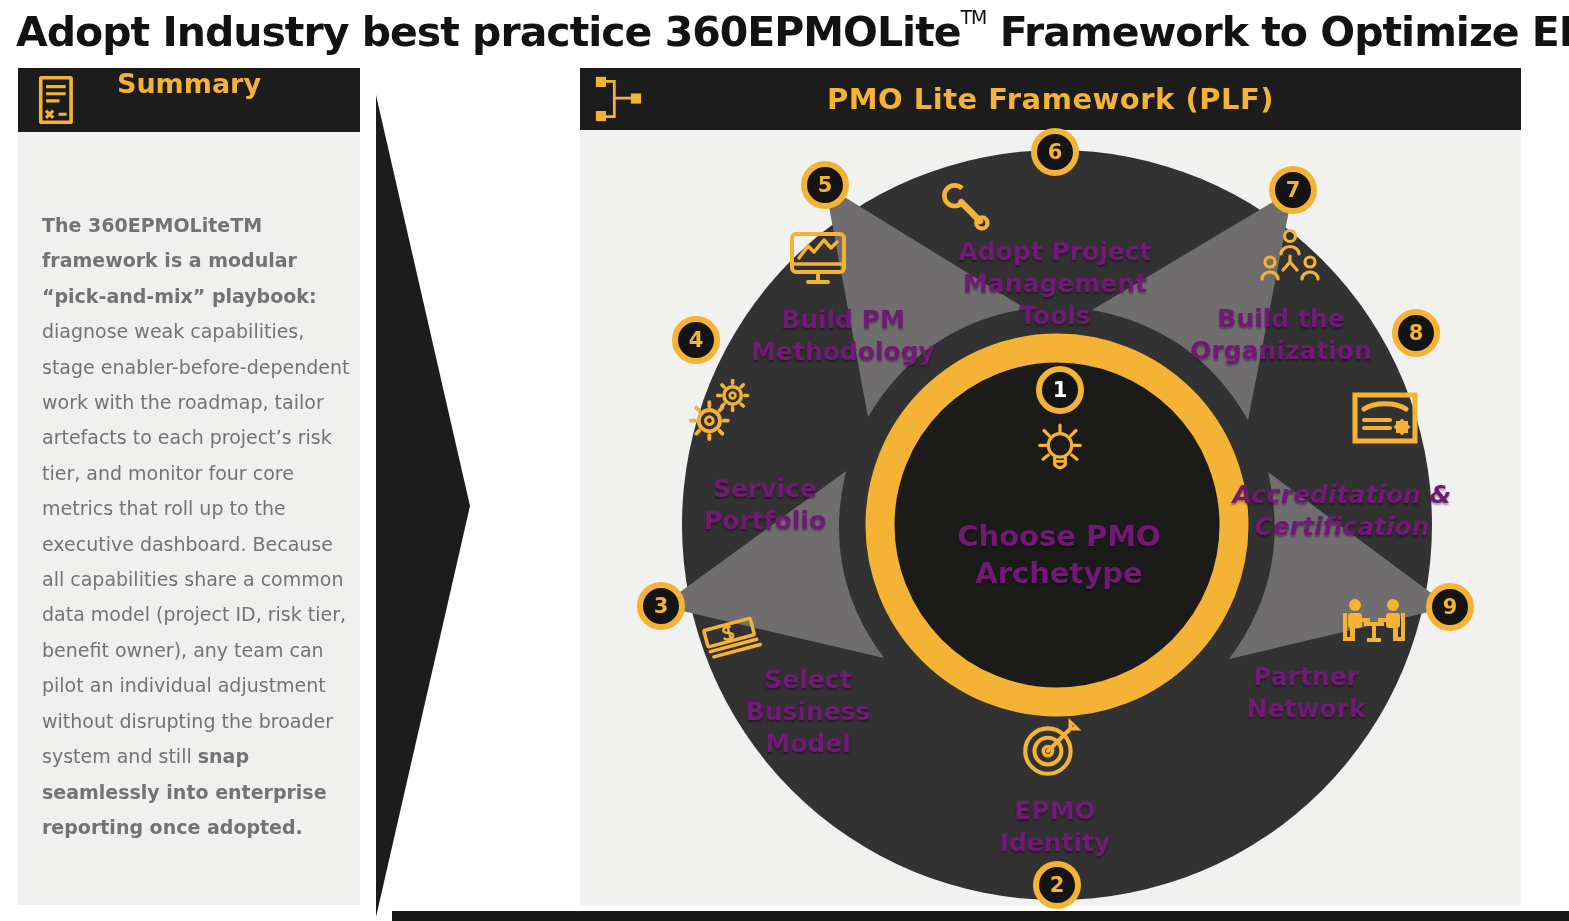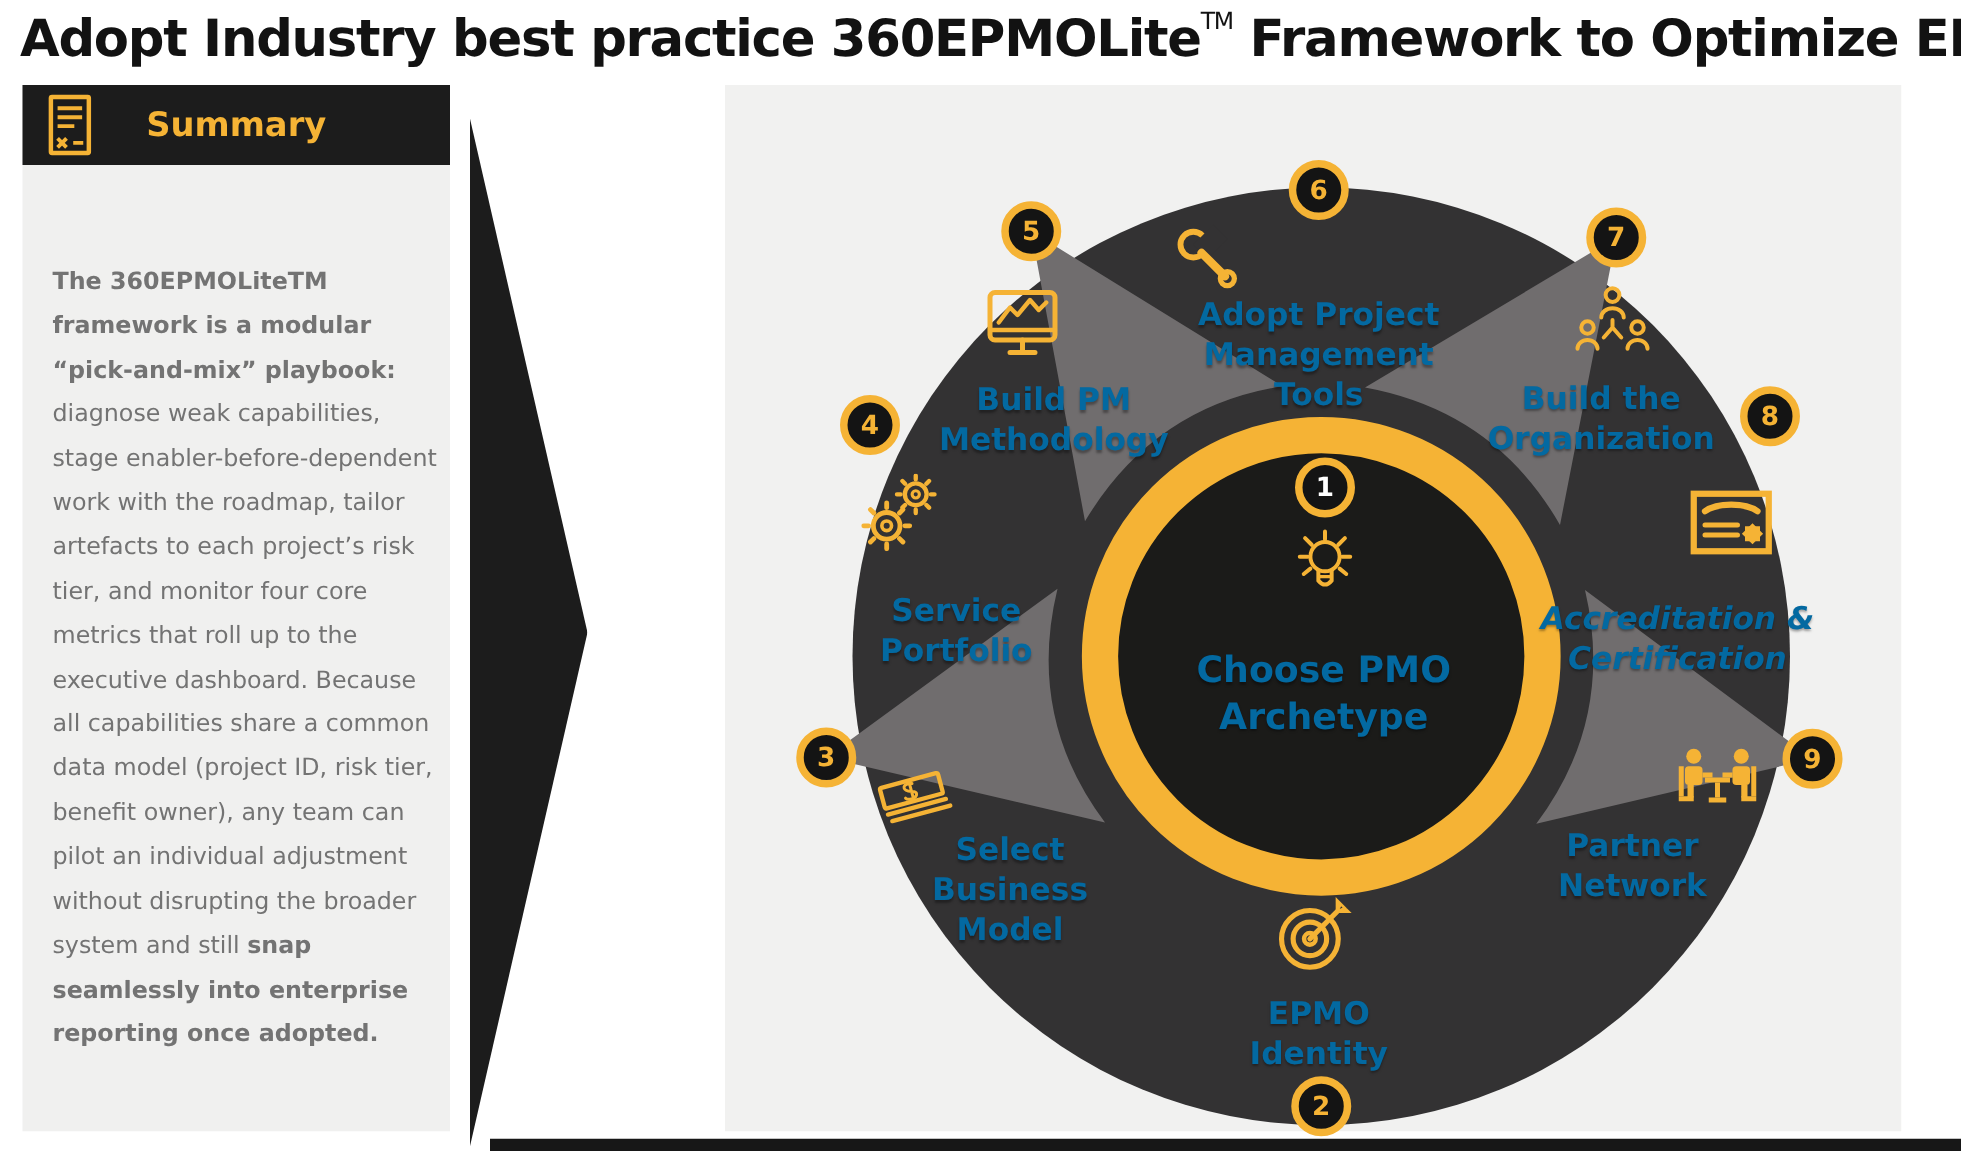--- a/index.html
+++ b/index.html
@@ -8,21 +8,21 @@
 
   
   .page-title{position:absolute;left:16px;top:6px;width:1545px;
     font-size:41px;font-weight:800;color:#121212;letter-spacing:-1px;white-space:nowrap;}
   .page-title sup{font-size:.46em;font-weight:400;vertical-align:22px;}
 
   
   .summary-panel{position:absolute;left:18px;top:68px;width:342px;height:837px;
     background:#f0f0ef;}
   .summary-header{position:absolute;left:0;top:0;width:100%;height:64px;background:#1c1c1c;
-    display:flex;align-items:center;}
+    display:flex;align-items:flex-start;}
   .summary-header .hdr-icon{position:absolute;left:12px;top:6px;width:50px;height:52px;}
   .summary-title{width:100%;text-align:center;color:#f5b335;font-size:27px;font-weight:600;}
   .summary-body{position:absolute;left:24px;top:140px;width:314px;
     color:#737373;font-size:19px;line-height:35.4px;}
   .summary-body b{font-weight:800;}
 
   
   .big-arrow{position:absolute;left:376px;top:95px;width:94px;height:822px;background:#1c1c1c;
     clip-path:polygon(0 0,100% 50%,0 100%);}
 
@@ -36,21 +36,21 @@
   .wheel-svg{position:absolute;left:0;top:0;width:941px;height:837px;}
 
   
   .badge{position:absolute;width:36px;height:36px;border-radius:50%;
     background:#141414;border:6px solid #f5b335;display:flex;align-items:center;justify-content:center;
     color:#f5b335;font-size:21px;font-weight:800;transform:translate(-50%,-50%);}
   .badge.white-num{color:#ffffff;}
 
   
   .seg-label{position:absolute;transform:translate(-50%,-50%);text-align:center;
-    color:#0369a1;font-weight:800;font-size:25px;line-height:1.28;white-space:pre-line;
+    color:#701a75;font-weight:800;font-size:25px;line-height:1.28;white-space:pre-line;
     text-shadow:0 2px 2px rgba(0,0,0,.35);width:280px;}
   .center-label{font-size:29px;width:300px;}
 
   .icon-box{position:absolute;transform:translate(-50%,-50%);}
 
   .bottom-bar{position:absolute;left:392px;top:911px;right:0;height:10px;background:#171717;}
 </style>
 </head>
 <body>
 
@@ -66,20 +66,33 @@
       </g>
     </svg>
     <div class="summary-title">Summary</div>
   </div>
   <div class="summary-body"><b>The 360EPMOLiteTM framework is a modular “pick-and-mix” playbook: </b><span>diagnose weak capabilities, stage enabler-before-dependent work with the roadmap, tailor artefacts to each project’s risk tier, and monitor four core metrics that roll up to the executive dashboard. Because all capabilities share a common data model (project ID, risk tier, benefit owner), any team can pilot an individual adjustment without disrupting the broader system and still </span><b>snap seamlessly into enterprise reporting once adopted.</b></div>
 </div>
 
 <div class="big-arrow"></div>
 
 <div class="plf-panel">
+  <div class="plf-header">
+    <svg class="hdr-icon" viewBox="0 0 52 52">
+      <g fill="#f5b335" stroke="none">
+        <rect x="2" y="2" width="11" height="11"></rect>
+        <rect x="2" y="39" width="11" height="11"></rect>
+        <rect x="40" y="20" width="11" height="11"></rect>
+      </g>
+      <g fill="none" stroke="#f5b335" stroke-width="3">
+        <path d="M13 7 H22 V45 H13 M22 25 H40"></path>
+      </g>
+    </svg>
+    <div class="plf-title">PMO Lite Framework (PLF)</div>
+  </div>
 
   <svg class="wheel-svg" viewBox="0 0 941 837">
 
     <circle cx="477" cy="457" r="375" fill="#333233"></circle>
 
     <path d="M245,117 L288,349 Q343,257 446,241 Z" fill="#706d6e"></path>
     <path d="M713,122 L512,242 Q616,261 668,352 Z" fill="#706d6e"></path>
     <path d="M870,539 L688,404 Q712,507 649,591 Z" fill="#706d6e"></path>
     <path d="M81,538 L304,590 Q241,506 266,403 Z" fill="#706d6e"></path>
 

